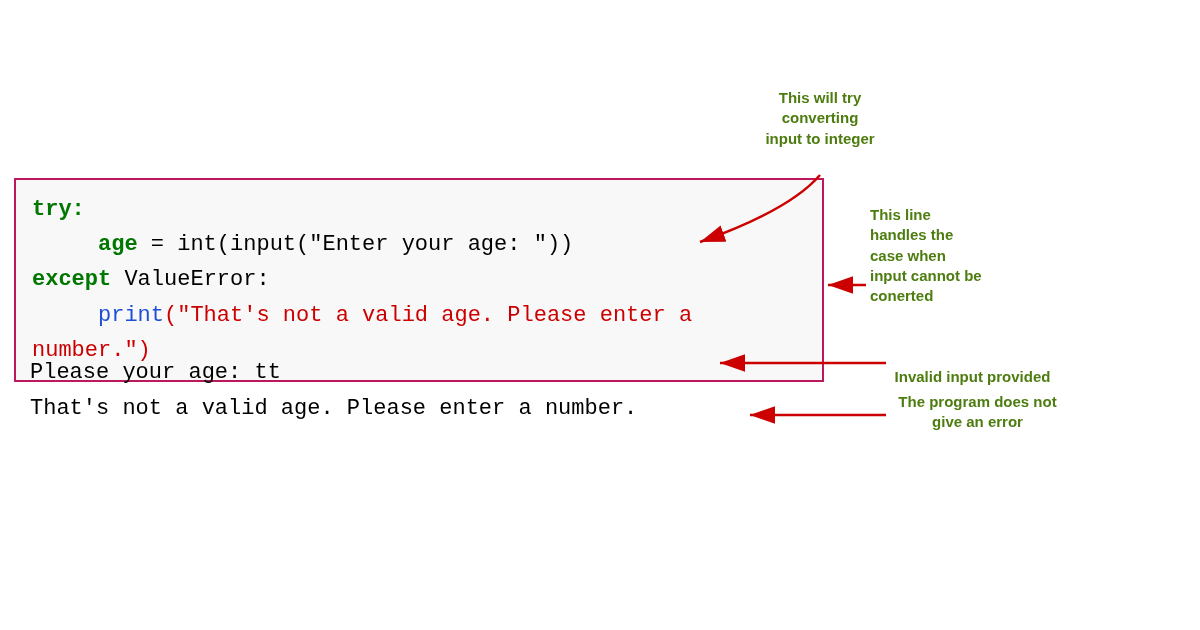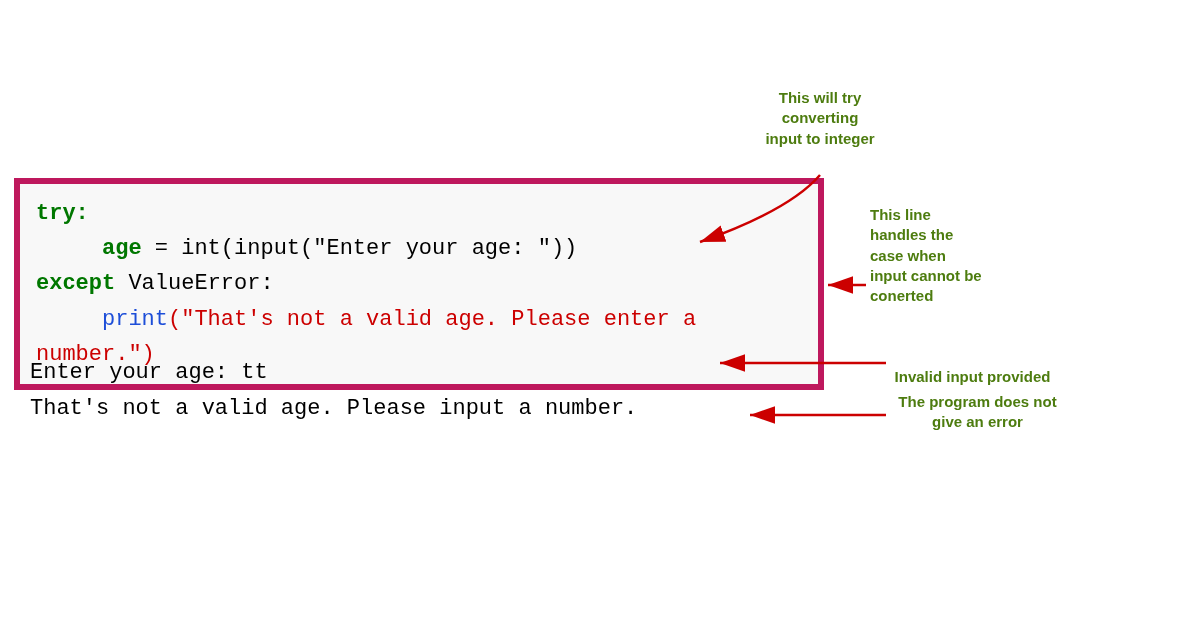--- a/index.html
+++ b/index.html
@@ -11,21 +11,21 @@
       position: relative;
       overflow: hidden;
     }
 
     
     .code-block {
       position: absolute;
       top: 178px;
       left: 14px;
       width: 810px;
-      border: 6px solid #be185d;
+      border: 2px solid #be185d;
       background: #f8f8f8;
       padding: 12px 16px;
       font-family: 'Courier New', Courier, monospace;
       font-size: 22px;
       line-height: 1.6;
     }
 
     .kw-green { color: #007700; font-weight: bold; }
     .kw-purple { color: #1d4ed8; }
     .str-red { color: #cc0000; }
@@ -85,22 +85,22 @@
   </div>
   <div>
     <span class="kw-green">except</span><span class="fn-black"> ValueError:</span>
   </div>
   <div>
     <span style="display:inline-block;width:3em"></span><span class="kw-purple">print</span><span class="str-red">("That's not a valid age. Please enter a number.")</span>
   </div>
 </div>
 
 <div class="output-block">
-  <div>Enter your age: tt</div>
-  <div>That's not a valid age. Please input a number.</div>
+  <div>Please your age: tt</div>
+  <div>That's not a valid age. Please enter a number.</div>
 </div>
 
 <div class="annotation ann-top">
   This will try<br>converting<br>input to integer
 </div>
 
 <div class="annotation ann-right1">
   This line<br>handles the<br>case when<br>input cannot be<br>conerted
 </div>
 

